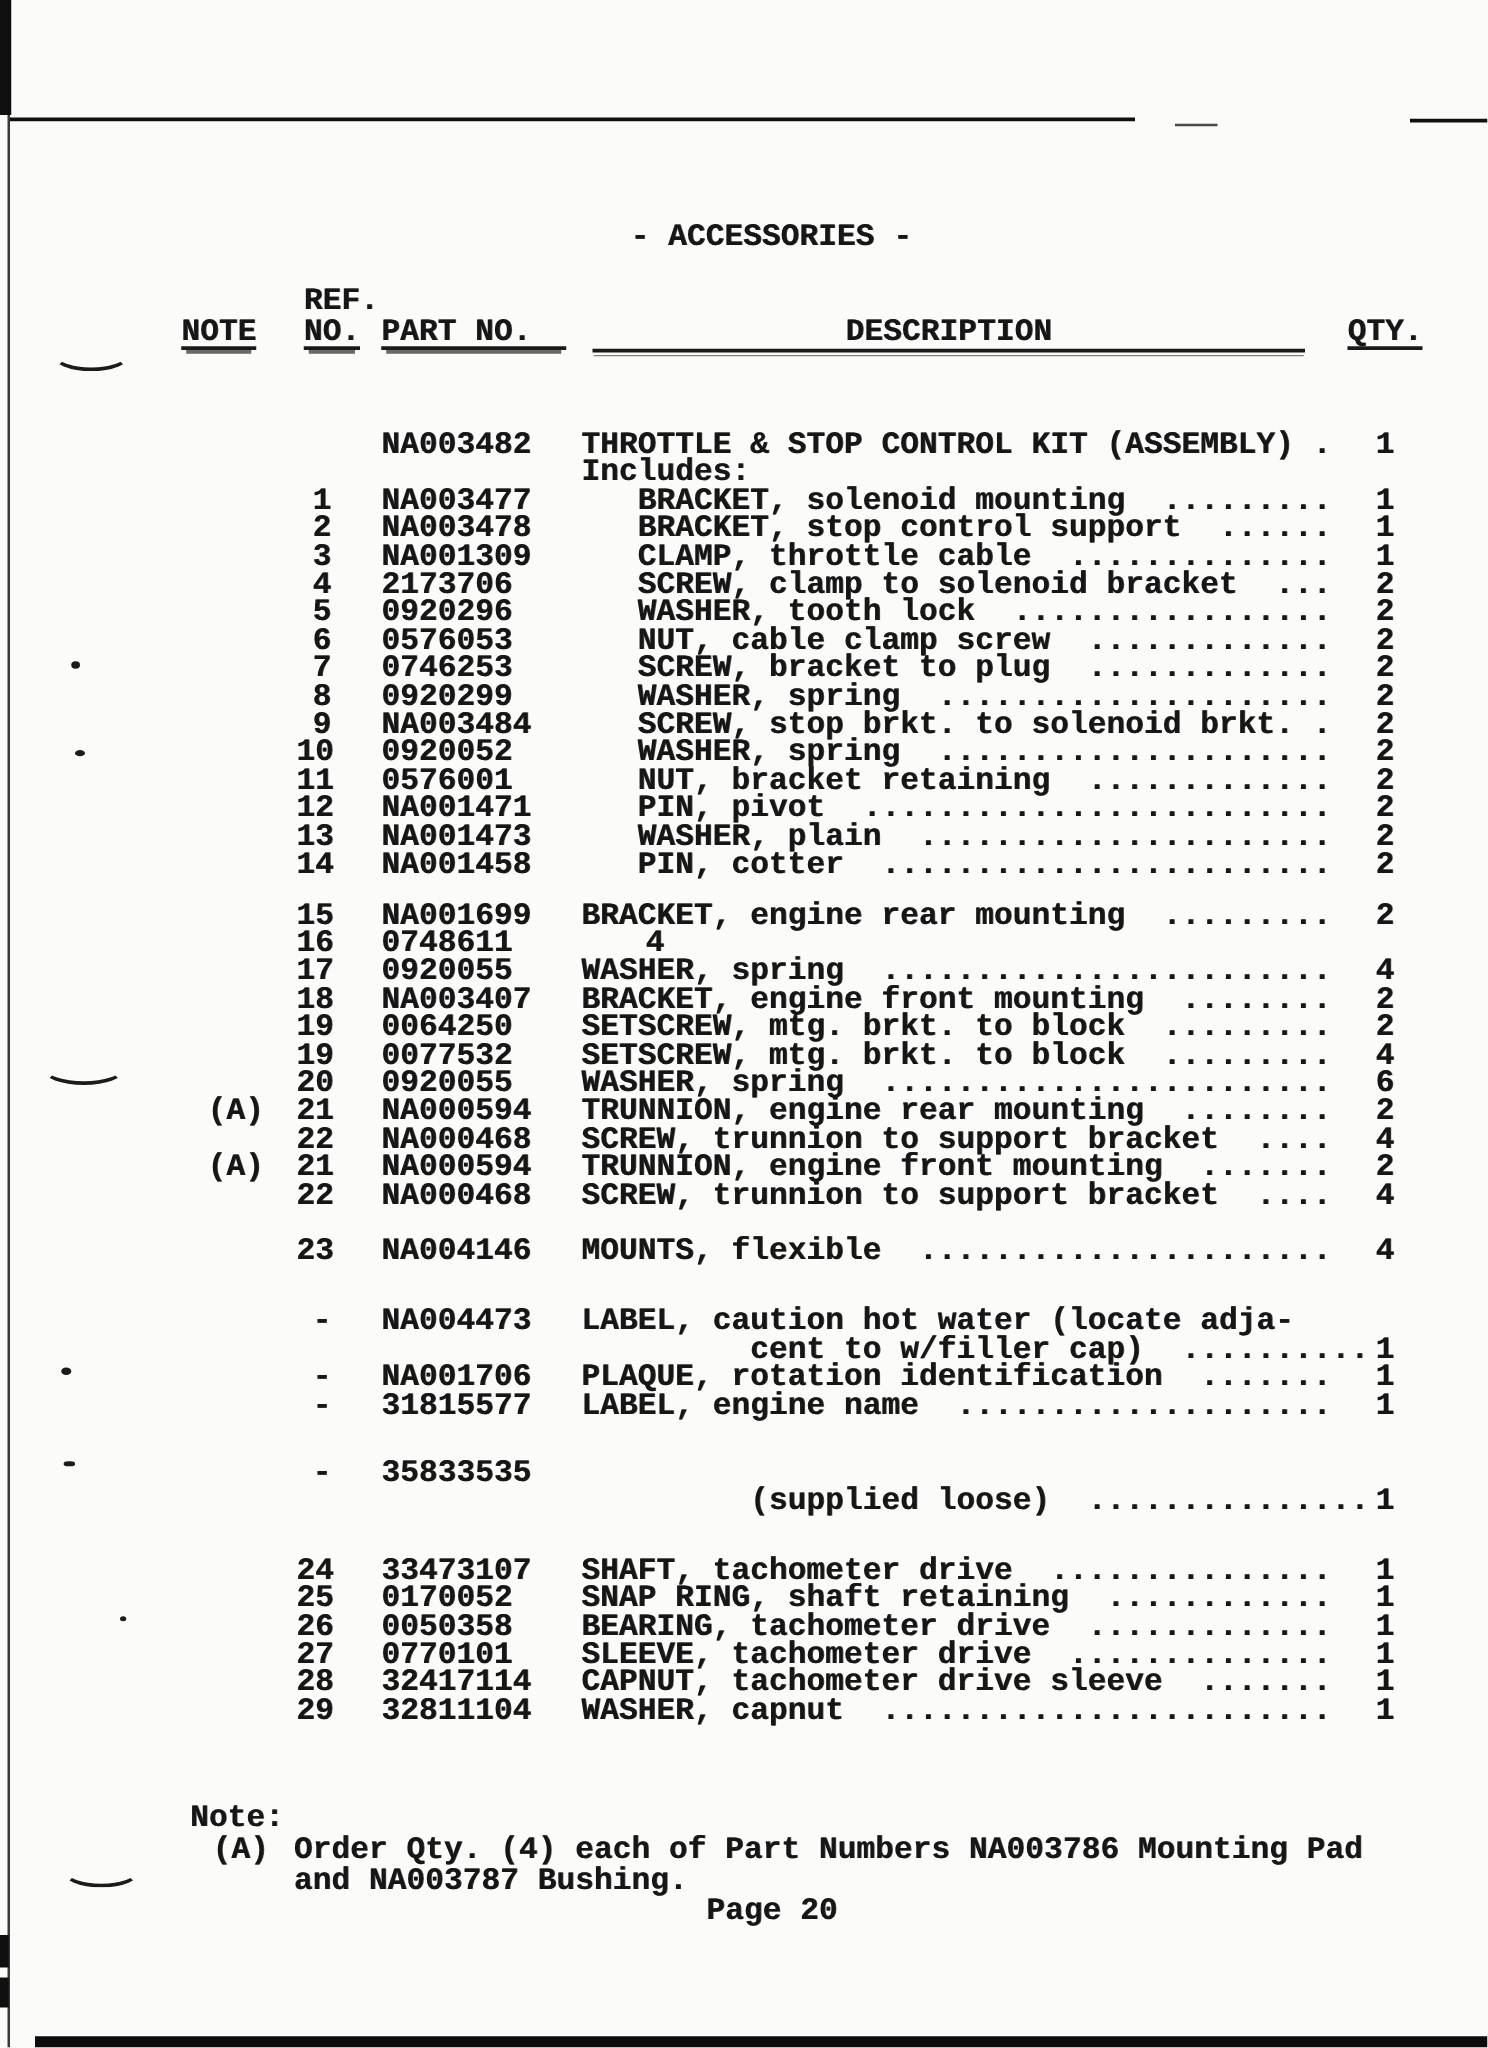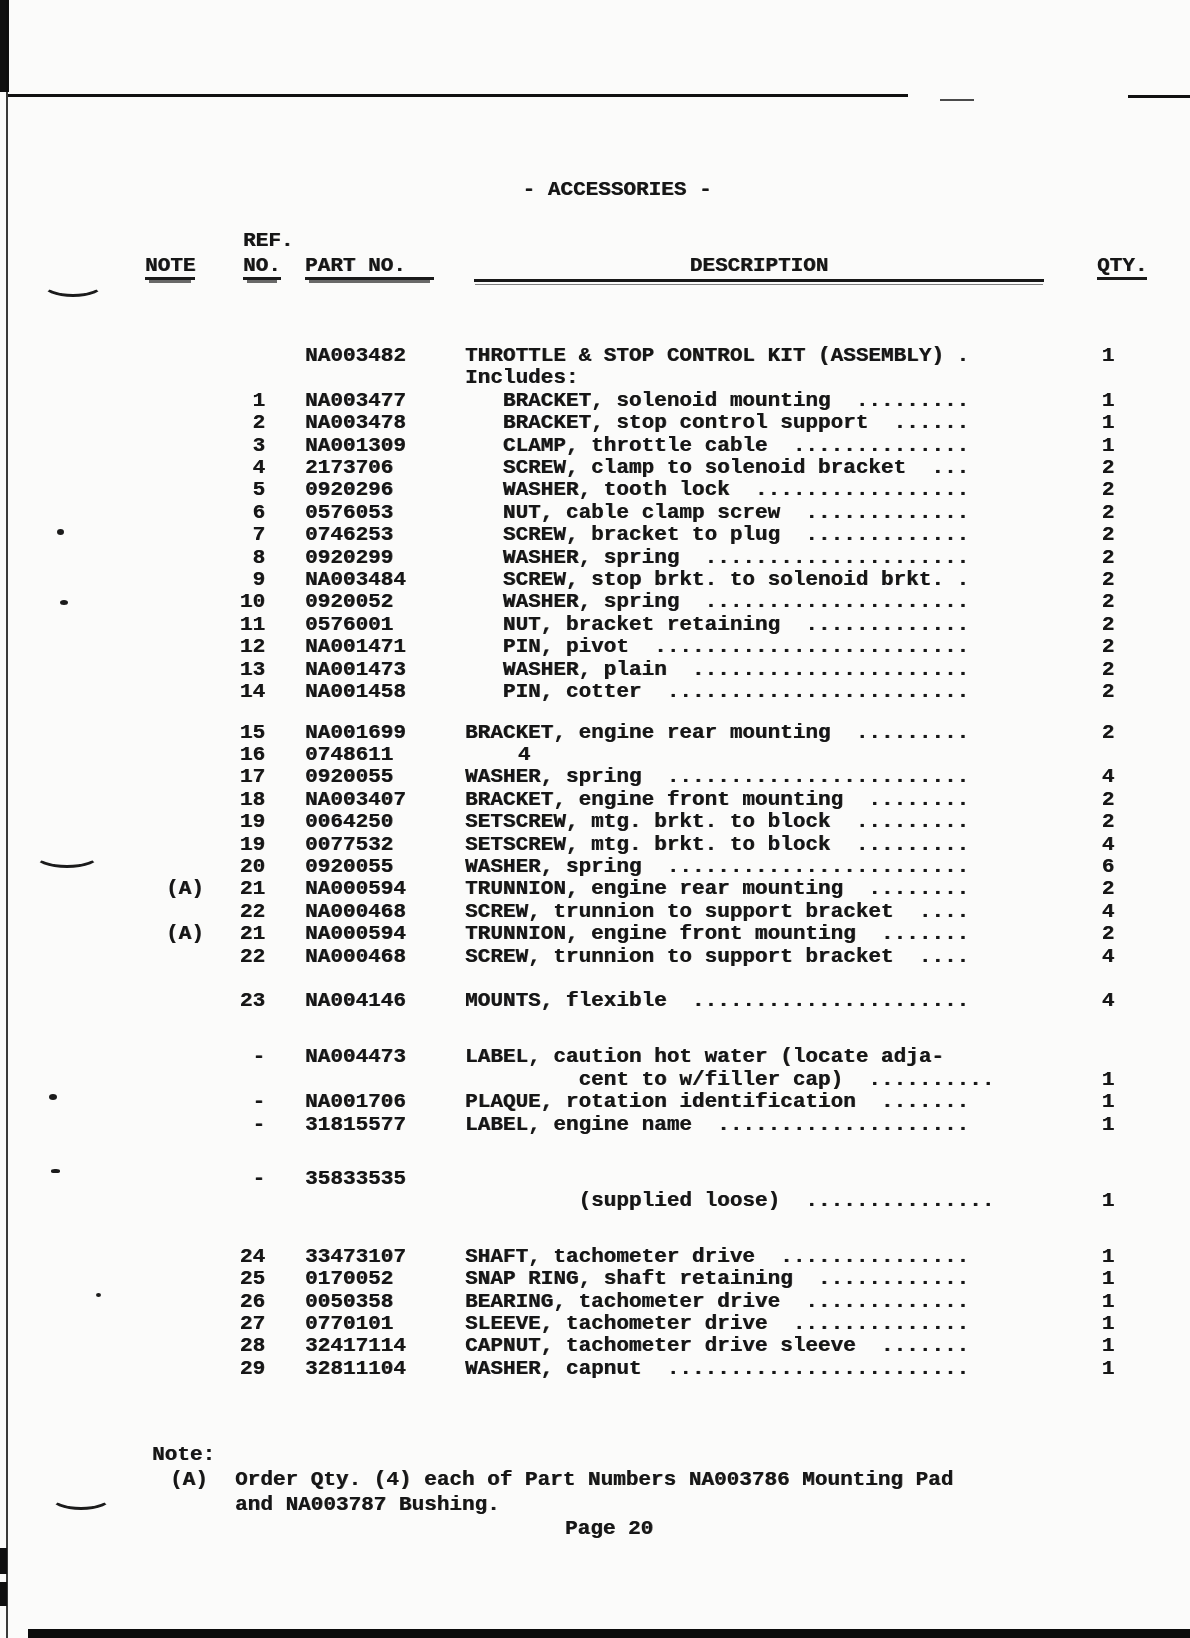--- a/index.html
+++ b/index.html
@@ -28,33 +28,33 @@
   .arc3{left:50px;top:1484px;width:56px;height:20px;}
   .blob{position:absolute;background:#1b1b1b;border-radius:50%;}
   .blob1{left:57px;top:529px;width:7px;height:6px;}
   .blob2{left:60px;top:600px;width:8px;height:5px;}
   .blob3{left:49px;top:1094px;width:8px;height:6px;}
   .blob4{left:51px;top:1169px;width:9px;height:4px;border-radius:40%;}
   .blob5{left:96px;top:1293px;width:5px;height:4px;}
   
   .doc{
     position:absolute;left:138px;top:178px;width:1000px;
-    font-size:21px;line-height:23px;
+    font-size:25px;line-height:23px;
     text-shadow:0.6px 0 0 rgba(22,22,22,.75);
   }
   .title{width:1000px;text-align:center;transform:translateX(-21px);white-space:pre;}
   .thead{position:relative;height:58px;margin-top:28px;}
   .thead span{position:absolute;white-space:pre;}
   .h-ref-top{left:105px;top:0;}
   .h-note{left:7px;top:25px;border-bottom:3px solid #1a1a1a;box-shadow:0 7px 0 -4px rgba(26,26,26,.65);}
   .h-ref{left:105px;top:25px;border-bottom:3px solid #1a1a1a;box-shadow:0 7px 0 -4px rgba(26,26,26,.65);}
   .h-part{left:167px;top:25px;padding-right:28px;border-bottom:3px solid #1a1a1a;box-shadow:0 7px 0 -4px rgba(26,26,26,.65);}
   .h-desc{left:336px;top:25px;width:570px;text-align:center;}
   .h-desc-line{position:absolute;left:336px;top:50px;width:570px;height:3px;background:#181818;box-shadow:0 4px 0 -1px rgba(26,26,26,.55);}
-  .h-qty{left:940px;top:25px;border-bottom:3px solid #1a1a1a;margin-left:19px;}
+  .h-qty{left:940px;top:25px;border-bottom:3px solid #1a1a1a;}
   .tbody{margin-top:58px;line-height:22.4px;}
   .t-row{display:flex;}
   .t-row span{white-space:pre;display:block;}
   .c-note{width:99px;padding-left:28px;box-sizing:border-box;flex:none;}
   .c-ref{width:28px;text-align:right;flex:none;}
   .c-part{width:160px;margin-left:40px;flex:none;}
   .c-desc{width:584px;flex:none;}
   .c-qty{width:60px;margin-left:29px;text-align:center;flex:none;}
   .footnote{margin-top:62px;line-height:25px;}
   .fn-l1{padding-left:14px;white-space:pre;}

